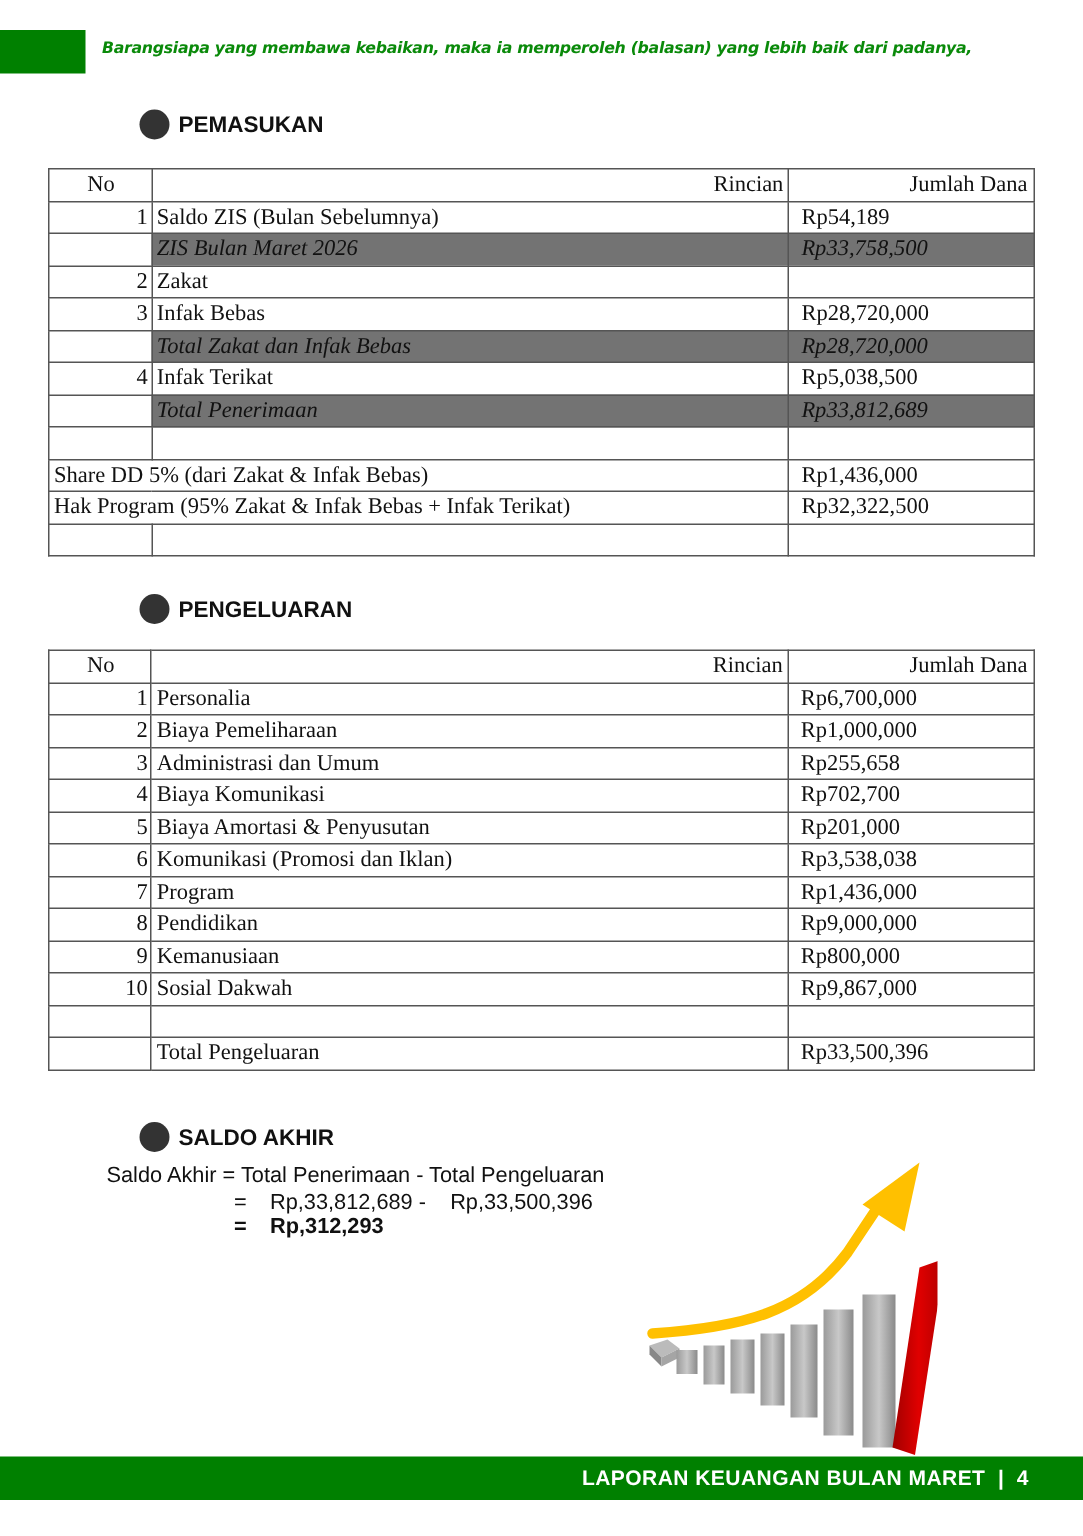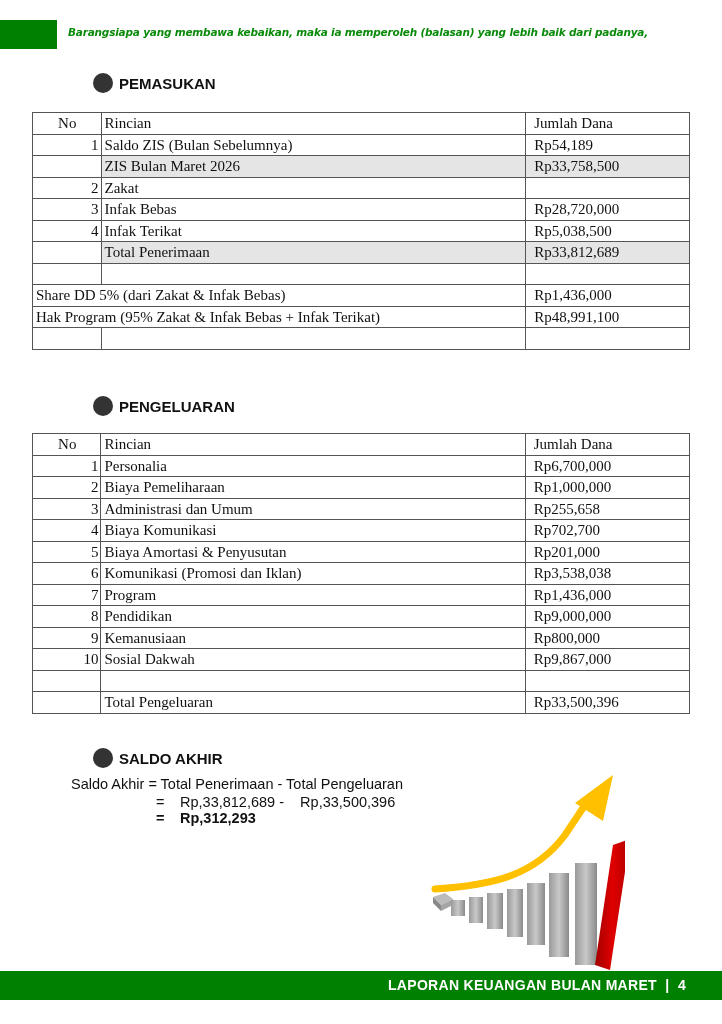--- a/index.html
+++ b/index.html
@@ -19,23 +19,23 @@
   .bullet { width: 20px; height: 20px; border-radius: 50%; background: #333; margin-right: 6px; }
   table.fin {
     position: absolute; left: 32px; width: 658px; border-collapse: collapse;
     font-family: "Liberation Serif", serif; font-size: 15px;
   }
   table.fin td { border: 1px solid #555; height: 20.5px; padding: 0 3px; line-height: 20px; white-space: nowrap; }
   table.fin td.no { width: 63px; text-align: right; padding-right: 2px; }
   table.fin td.rinc { width: 420px; }
   table.fin td.amt { width: 152px; padding: 0 4px 0 8px; }
   .amt-wrap { display: flex; justify-content: flex-start; }
-  .hd { text-align: left; }
+  .hd { text-align: right; }
   .hd-no { text-align: center !important; }
-  tr.hl td.rinc, tr.hl td.amt { background: #e5e5e5; }
+  tr.hl td.rinc, tr.hl td.amt { background: #737373; font-style: italic; }
   .saldo {
     position: absolute; left: 71px; top: 776px; font-family: "Liberation Sans", sans-serif; font-size: 14.5px; color: #111;
   }
   .saldo .l2 { margin-left: 85px; margin-top: 2px; }
   .saldo .l3 { margin-left: 85px; margin-top: 0; font-weight: bold; }
   .saldo .eq { display: inline-block; width: 24px; }
   .footer {
     position: absolute; left: 0; top: 971px; width: 722px; height: 29px; background: #008000;
   }
   .footer-text {
@@ -95,20 +95,30 @@
   <tr>
     <td class="no">3</td>
     <td class="rinc">Infak Bebas</td>
     <td class="amt">
           <div class="amt-wrap">
             <span>Rp</span>
             <span>28,720,000</span>
           </div>
         </td>
   </tr>
+  <tr class="hl">
+    <td class="no"></td>
+    <td class="rinc">Total Zakat dan Infak Bebas</td>
+    <td class="amt">
+          <div class="amt-wrap">
+            <span>Rp</span>
+            <span>28,720,000</span>
+          </div>
+        </td>
+  </tr>
   <tr>
     <td class="no">4</td>
     <td class="rinc">Infak Terikat</td>
     <td class="amt">
           <div class="amt-wrap">
             <span>Rp</span>
             <span>5,038,500</span>
           </div>
         </td>
   </tr>
@@ -134,21 +144,21 @@
             <span>Rp</span>
             <span>1,436,000</span>
           </div>
         </td>
   </tr>
   <tr>
     <td colspan="2">Hak  Program   (95%  Zakat  &amp;  Infak  Bebas  +  Infak  Terikat)</td>
     <td class="amt">
           <div class="amt-wrap">
             <span>Rp</span>
-            <span>48,991,100</span>
+            <span>32,322,500</span>
           </div>
         </td>
   </tr>
   <tr>
     <td class="no"></td>
     <td class="rinc"></td>
     <td class="amt"></td>
   </tr>
 </tbody>
   </table>

